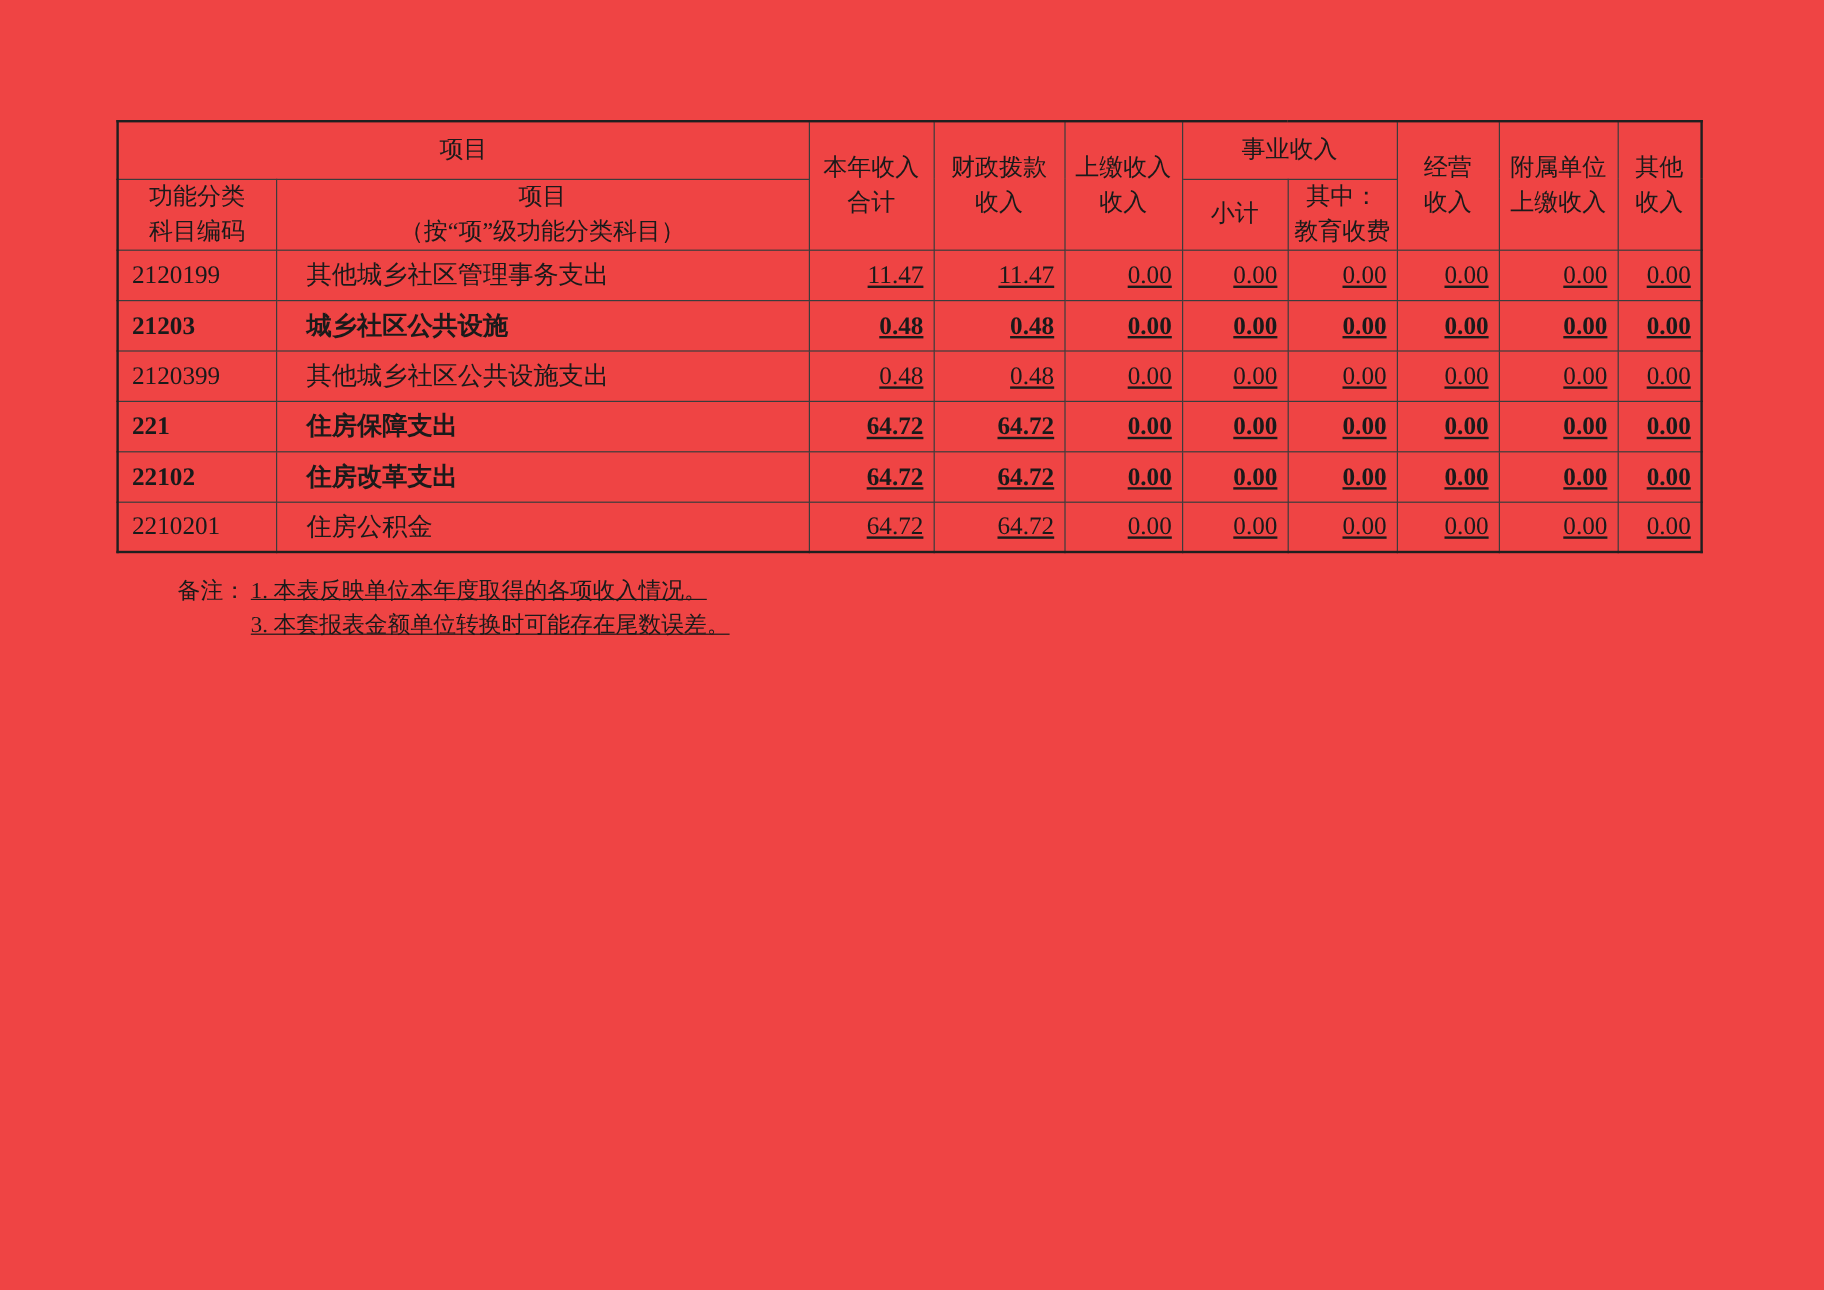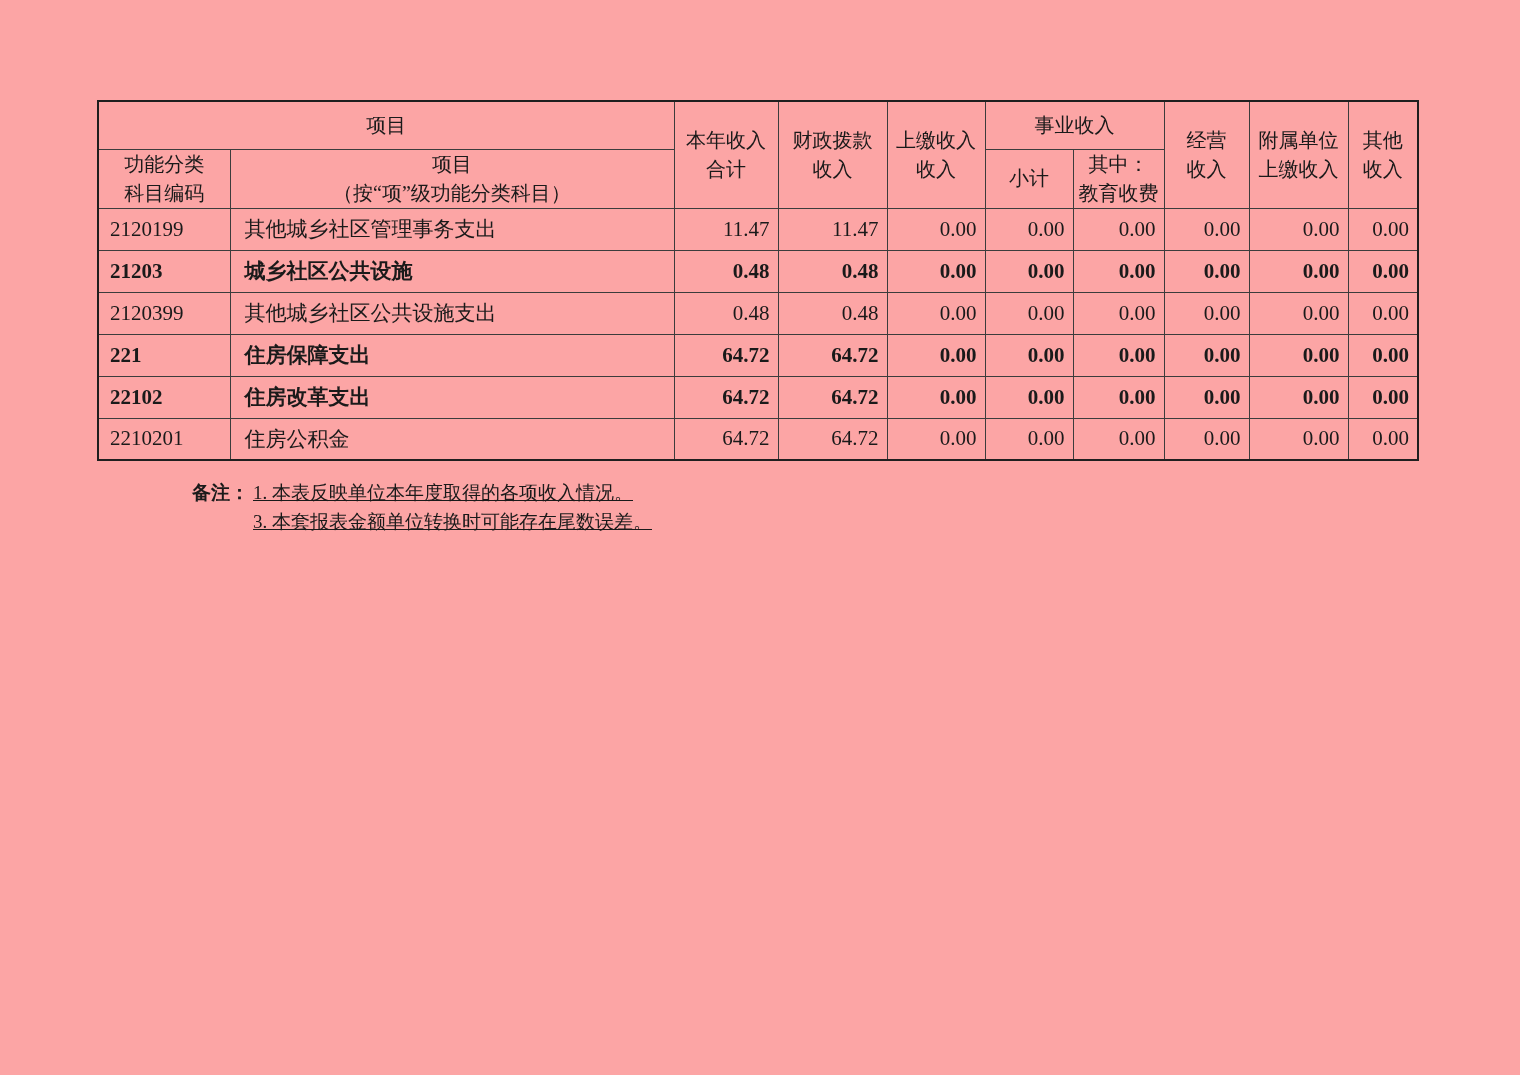--- a/index.html
+++ b/index.html
@@ -6,21 +6,21 @@
     margin: 0;
     padding: 0;
     background: #ffffff;
     font-family: "Liberation Serif", "DejaVu Serif", serif;
     color: #1a1a1a;
   }
   .page {
     position: relative;
     width: 1520px;
     height: 1075px;
-    background: #fca5a5;
+    background: #ef4444;
     overflow: hidden;
   }
   table.income-table {
     position: absolute;
     left: 97px;
     top: 100px;
     width: 1320px;
     border-collapse: collapse;
     table-layout: fixed;
     border: 2px solid #1f1f1f;
@@ -44,33 +44,33 @@
   tr.hdr-row-2 { height: 58px; }
   
   tbody tr { height: 42px; margin-left: 20px; }
   tbody td {
     font-size: 21px;
     vertical-align: middle;
     border-top-width: 2px;
     border-top-color: #5a5a5a;
   }
   tbody td.cell-code  { text-align: left;  padding-left: 11px; }
-  tbody td.cell-name  { text-align: left;  padding-left: 14px; }
-  tbody td.cell-value { text-align: right; padding-right: 8px; }
+  tbody td.cell-name  { text-align: left;  padding-left: 25px; }
+  tbody td.cell-value { text-align: right; padding-right: 8px; text-decoration: underline; }
   tbody tr.bold td { font-weight: bold; }
   
   .notes {
     position: absolute;
     left: 148px;
     top: 478px;
     display: flex;
     font-size: 19px;
     line-height: 29px;
   }
-  .notes .notes-label { white-space: nowrap; font-weight: bold; margin-left: 44px; }
+  .notes .notes-label { white-space: nowrap; font-weight: normal; }
   .notes .note-lines { margin-left: 4px; text-decoration: underline; }
   
   .page-number {
     position: absolute;
     left: 0;
     right: 0;
     top: 997px;
     text-align: center;
     font-size: 17px;
   }

